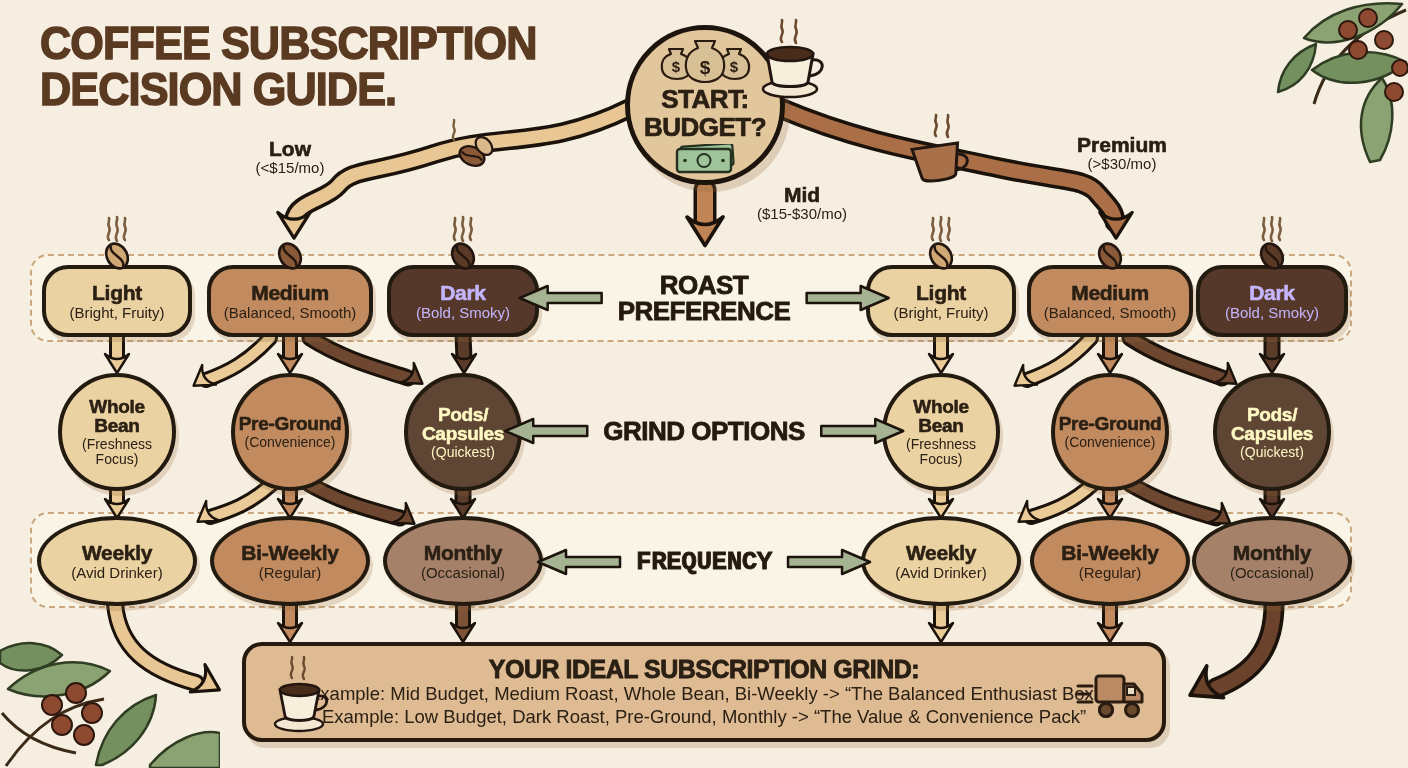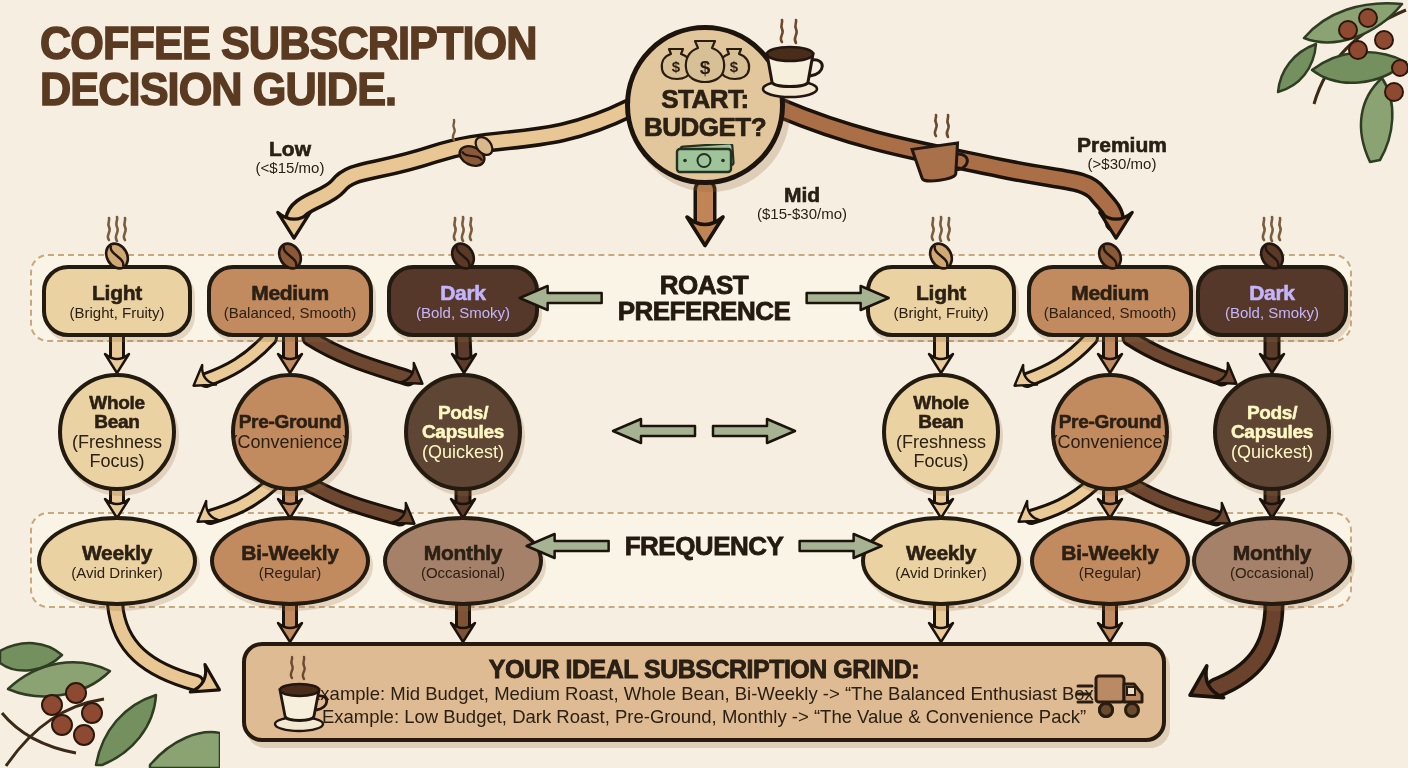--- a/index.html
+++ b/index.html
@@ -45,21 +45,21 @@
   .node-ellipse{border-radius:50%;width:160px;height:90px;top:516px;}
   .tone-light{background:#ebd2a3;}
   .tone-medium{background:#c28a5f;}
   .tone-dark{background:#553829;color:#c4b5fd;}
   .tone-pods{background:#5f4534;color:#fef9c3;}
   .tone-monthly{background:#a5816a;}
   .node-title{font-size:21px;font-weight:700;line-height:1.0;letter-spacing:-.3px;
               -webkit-text-stroke:.55px currentColor;white-space:pre-line;}
   .node-circle .node-title{font-size:19px;}
   .node-trait{font-size:15px;font-weight:500;line-height:1.05;margin-top:2px;}
-  .node-circle .node-trait{font-size:18px;}
+  .node-circle .node-trait{font-size:14px;}
   .bean{position:absolute;top:-31px;left:50%;margin-left:-18px;}
   
   .label{display:flex;align-items:center;gap:14px;left:50%;transform:translateX(-50%);}
   .label-text{font-size:26px;font-weight:700;text-align:center;line-height:1.0;
               letter-spacing:-.5px;-webkit-text-stroke:.8px #241a10;color:#241a10;}
   
   .result-box{
     left:242px;top:642px;width:924px;height:100px;border:4px solid #26190e;border-radius:20px;
     background:#debb92;box-shadow:4px 6px 0 rgba(150,105,60,.25);
     display:flex;flex-direction:column;align-items:center;justify-content:center;
@@ -422,20 +422,21 @@
   <div class="node node-circle tone-pods" style="left:1213px;">
     <div class="node-title">Pods/
 Capsules</div>
     <div class="node-trait">(Quickest)</div>
   </div>
 
   <div class="label" style="top:413px;height:36px;">
     <svg width="86" height="30" viewBox="0 0 86 30">
         <path d="M2 15 L30 3 L30 10 L84 10 L84 20 L30 20 L30 27 Z" fill="#a6b392" stroke="#1c140c" stroke-width="2.5" stroke-linejoin="round"></path>
       </svg>
+    <div class="label-text" style="white-space:nowrap;">GRIND OPTIONS</div>
     <svg width="86" height="30" viewBox="0 0 86 30">
         <path d="M84 15 L56 3 L56 10 L2 10 L2 20 L56 20 L56 27 Z" fill="#a6b392" stroke="#1c140c" stroke-width="2.5" stroke-linejoin="round"></path>
       </svg>
   </div>
 
   <div class="node node-ellipse tone-light" style="left:37px;">
     <div class="node-title">Weekly</div>
     <div class="node-trait">(Avid Drinker)</div>
   </div>
   <div class="node node-ellipse tone-medium" style="left:210px;">
@@ -452,21 +453,21 @@
   </div>
   <div class="node node-ellipse tone-medium" style="left:1030px;">
     <div class="node-title">Bi-Weekly</div>
     <div class="node-trait">(Regular)</div>
   </div>
   <div class="node node-ellipse tone-monthly" style="left:1192px;">
     <div class="node-title">Monthly</div>
     <div class="node-trait">(Occasional)</div>
   </div>
 
-  <div class="label" style="top:528px;height:36px;">
+  <div class="label" style="top:544px;height:36px;font-family:Liberation Mono, monospace;">
     <svg width="86" height="30" viewBox="0 0 86 30">
         <path d="M2 15 L30 3 L30 10 L84 10 L84 20 L30 20 L30 27 Z" fill="#a6b392" stroke="#1c140c" stroke-width="2.5" stroke-linejoin="round"></path>
       </svg>
     <div class="label-text" style="white-space:nowrap;">FREQUENCY</div>
     <svg width="86" height="30" viewBox="0 0 86 30">
         <path d="M84 15 L56 3 L56 10 L2 10 L2 20 L56 20 L56 27 Z" fill="#a6b392" stroke="#1c140c" stroke-width="2.5" stroke-linejoin="round"></path>
       </svg>
   </div>
 
   <div class="result-box">

